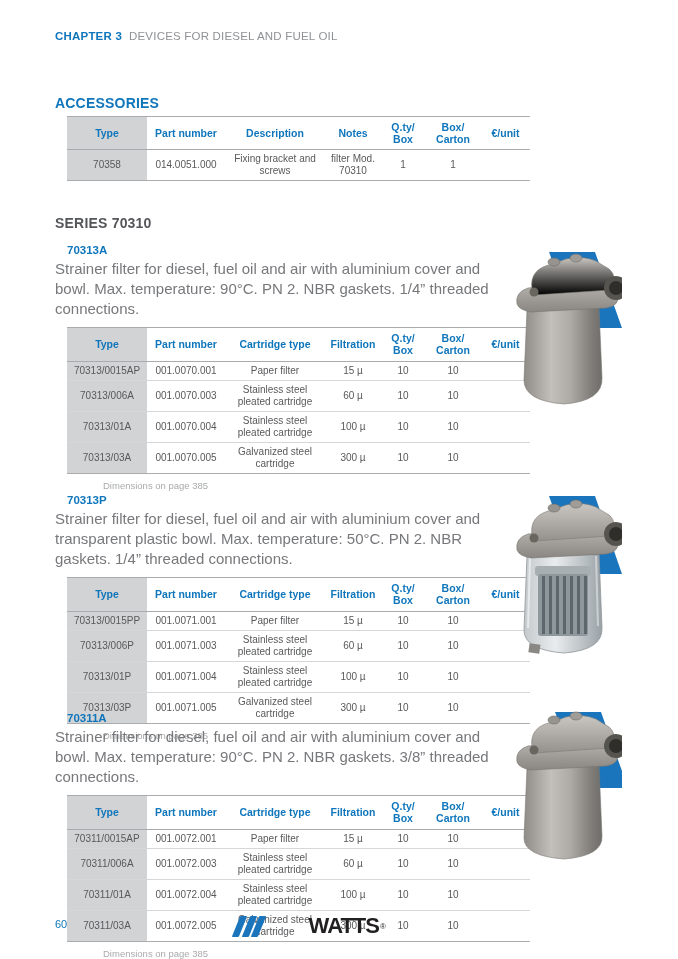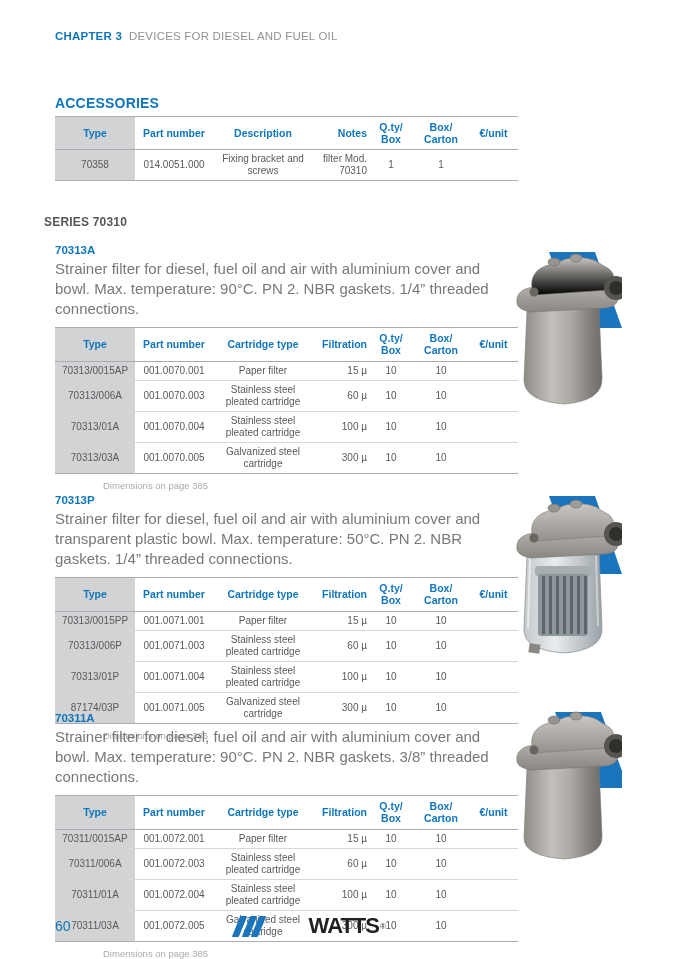--- a/index.html
+++ b/index.html
@@ -6,53 +6,53 @@
   body{font-family:"Liberation Sans", sans-serif; -webkit-font-smoothing:antialiased;}
   .page{position:relative;width:622px;height:959px;background:#ffffff;overflow:hidden;}
 
   
   .chapter-header{position:absolute;left:55px;top:30px;font-size:11.5px;letter-spacing:.2px;}
   .chapter-label{color:#0f76bc;font-weight:bold;}
   .chapter-title{color:#8f9194;margin-left:7px;}
 
   
   .accessories-heading{position:absolute;left:55px;top:95px;font-size:14px;font-weight:bold;color:#0f76bc;letter-spacing:.2px;}
-  .series-heading{position:absolute;left:44px;top:215px;font-size:12px;font-weight:bold;color:#55565a;letter-spacing:.2px;}
+  .series-heading{position:absolute;left:55px;top:215px;font-size:14px;font-weight:bold;color:#55565a;letter-spacing:.2px;}
 
   
   .product{position:absolute;left:55px;width:450px;}
-  .product-code{font-size:11.5px;font-weight:bold;color:#0f76bc;margin:0 0 3px 0;}
+  .product-code{font-size:11.5px;font-weight:bold;color:#0f76bc;margin:0 0 3px 12px;}
   .product-desc{font-size:15px;color:#77787b;line-height:1.32;margin:0 0 9px 0;}
   .dim-note{font-size:9.5px;color:#a8aaac;margin:6px 0 0 0;padding-left:48px;}
 
   
-  table.catalog{border-collapse:collapse;table-layout:fixed;width:435px;}
+  table.catalog{border-collapse:collapse;table-layout:fixed;width:435px;margin-left:12px;}
   table.catalog th{font-size:10.5px;font-weight:bold;color:#0f76bc;text-align:center;
     padding:4px 2px;border-top:1px solid #a9abae;border-bottom:1px solid #a9abae;
     white-space:pre-line;line-height:1.15;}
   table.catalog td{font-size:10px;color:#58595b;text-align:center;padding:3px 2px;
     border-bottom:1px solid #d6d7d9;line-height:1.2;}
   table.catalog tbody tr:last-child td{border-bottom:1px solid #aaacae;}
   table.catalog th:nth-child(1),table.catalog td:nth-child(1){width:76px;background:#d2d3d5;}
   table.catalog th:nth-child(2),table.catalog td:nth-child(2){width:74px;}
   table.catalog th:nth-child(3),table.catalog td:nth-child(3){width:96px;}
-  table.catalog th:nth-child(4),table.catalog td:nth-child(4){width:52px;text-align:right;}
+  table.catalog th:nth-child(4),table.catalog td:nth-child(4){width:52px;}
   table.catalog th:nth-child(5),table.catalog td:nth-child(5){width:40px;text-align:center;}
   table.catalog th:nth-child(6),table.catalog td:nth-child(6){width:52px;}
   table.catalog th:nth-child(7),table.catalog td:nth-child(7){width:45px;}
   .acc-table-wrap{position:absolute;left:55px;top:116px;}
 
   
   .photo{position:absolute;}
   .photo1{left:503px;top:248px;}
   .photo2{left:503px;top:492px;}
   .photo3{left:503px;top:698px;}
 
   
-  .page-number{position:absolute;left:55px;top:918px;font-size:14px;color:#0f76bc;}
+  .page-number{position:absolute;left:55px;top:918px;font-size:11px;color:#0f76bc;}
   .brand-logo{position:absolute;left:0;right:0;top:913px;display:flex;justify-content:center;align-items:center;}
   .logo-mark{display:inline-flex;margin-right:3px;}
   .logo-bar{width:7px;height:21px;background:#1b75bc;transform:skewX(-22deg);margin-right:2.5px;border-radius:1px;}
   .logo-bar.b2{height:21px;}
   .logo-text{font-size:22px;font-weight:bold;color:#221f20;letter-spacing:-1px;margin-left:41px;}
   .logo-reg{font-size:8px;color:#221f20;vertical-align:top;margin-left:1px;}
 </style>
 </head>
 <body>
 
@@ -192,21 +192,21 @@
           <tr>
             <td>70313/01P</td>
             <td>001.0071.004</td>
             <td>Stainless steel pleated cartridge</td>
             <td>100 µ</td>
             <td>10</td>
             <td>10</td>
             <td></td>
           </tr>
           <tr>
-            <td>87174/03P</td>
+            <td>70313/03P</td>
             <td>001.0071.005</td>
             <td>Galvanized steel cartridge</td>
             <td>300 µ</td>
             <td>10</td>
             <td>10</td>
             <td></td>
           </tr>
         </tbody>
       </table>
     <p class="dim-note">Dimensions on page 385</p>

